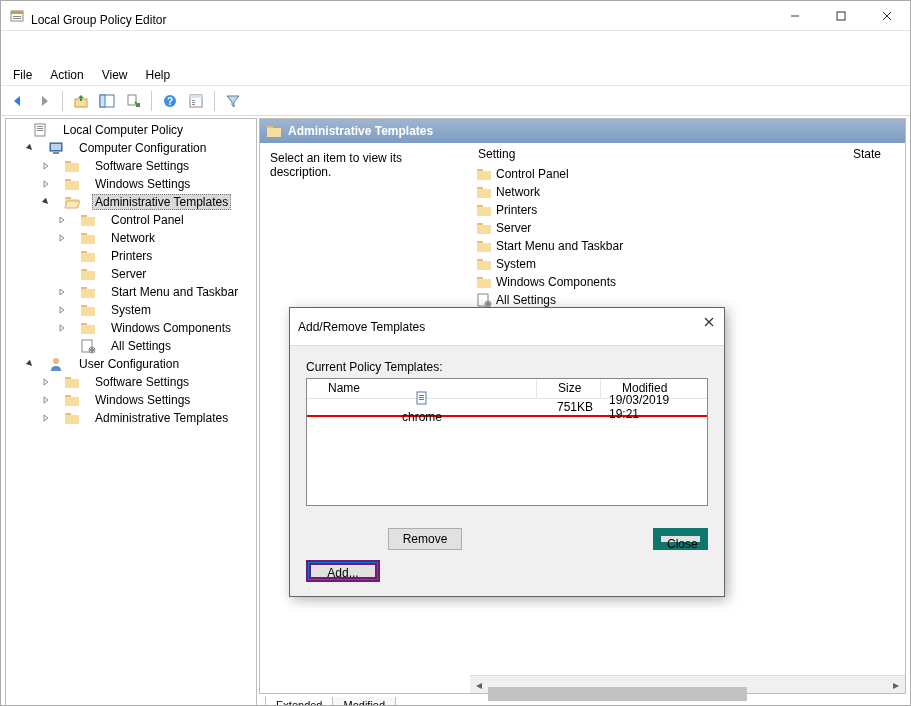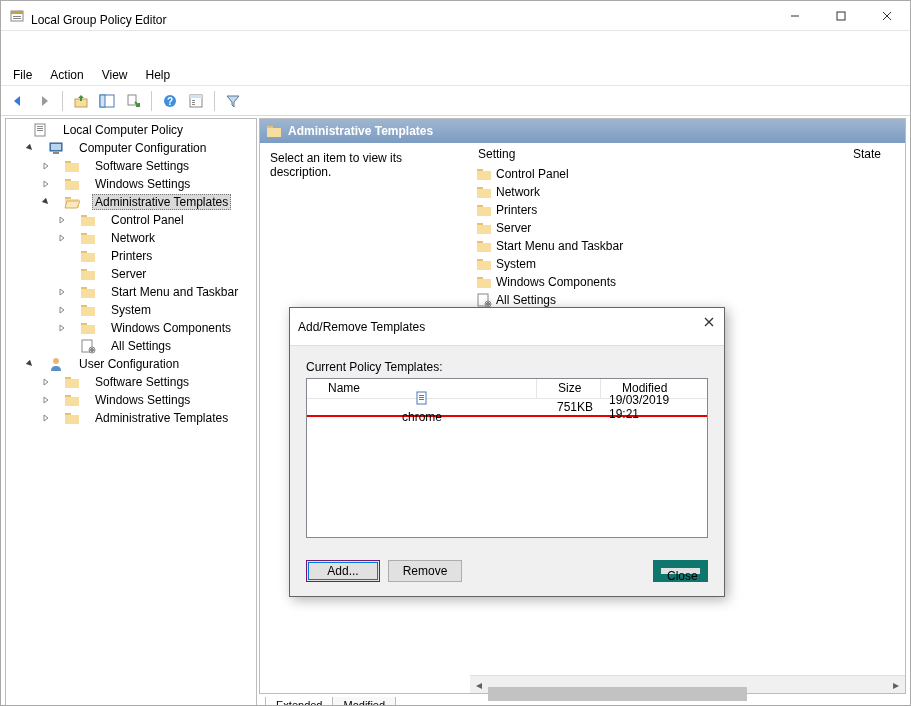--- a/index.html
+++ b/index.html
@@ -96,21 +96,21 @@
   .dlg-list-head .lc1 { flex:1; }
   .dlg-list-head .lc2 { width:64px; text-align:right;}
   .dlg-list-head .lc3 { width:106px; border-right:none;}
   .dlg-list-row { display:flex; height:18px; align-items:center; border-bottom:2px solid #e60000;}
   .dlg-list-row .rc { padding:1px 8px; font-size:12px;flex-direction:column;}
   .dlg-list-row .rc1 { flex:1; display:flex; align-items:center; gap:4px;}
   .dlg-list-row .rc2 { width:64px; text-align:right;}
   .dlg-list-row .rc3 { width:106px;}
   .dlg-buttons { padding:12px 16px 14px 16px; display:flex; gap:8px;}
   .dlg-btn { width:74px; height:22px; background:#e1e1e1; border:1px solid #adadad; font-size:12px; font-family:inherit;}
-  .dlg-btn.focus { border:1px solid #701a75; outline:1px solid #0078d7; outline-offset:-3px;}
+  .dlg-btn.focus { border:5px solid #701a75; outline:1px solid #0078d7; outline-offset:-3px;margin-top:32px;}
   .dlg-btn.hl { border:8px solid #0f766e; width:55px; height:22px;text-align:center;}
   
   
   .folder-icon rect.tab { fill:#e8c070;}
   .folder-icon rect.body { fill:#f7dd9e;}
   
 </style>
 </head>
 <body>
 

